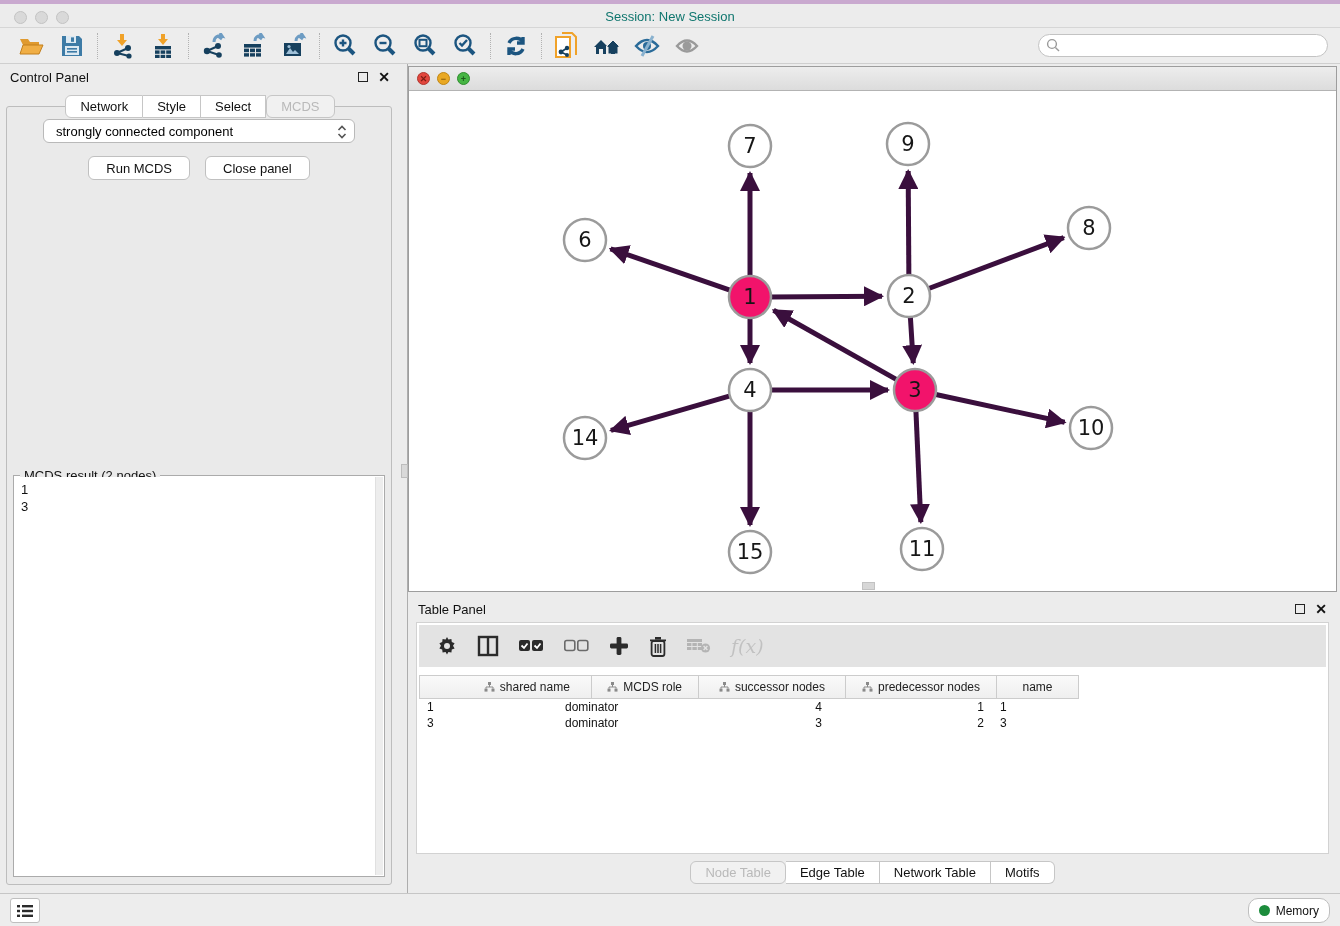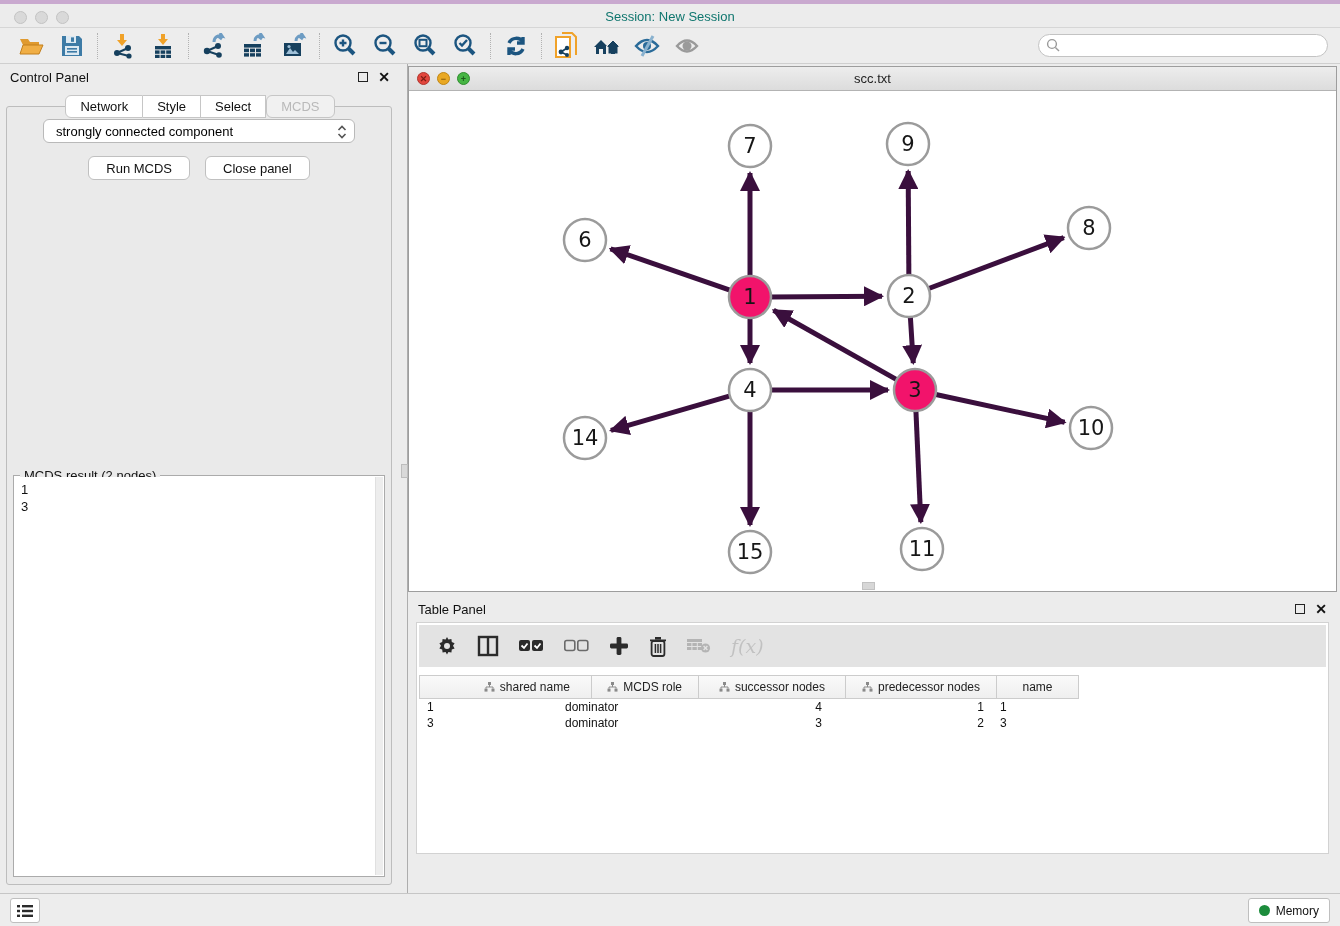--- a/index.html
+++ b/index.html
@@ -105,21 +105,21 @@
 
   .tp-tabs { position:absolute; left:0; right:0; bottom:6px; display:flex; justify-content:center; }
 
   
   .statusbar { position:absolute; left:0; top:893px; width:1340px; height:33px;
     background:#ededed; border-top:1px solid #c6c6c6; }
   .status-left-btn { position:absolute; left:10px; top:4px; width:30px; height:25px;
     background:#fff; border:1px solid #bfbfbf; border-radius:3px;
     display:flex; align-items:center; justify-content:center; cursor:pointer; }
   .memory-btn { position:absolute; right:10px; top:4px; height:25px;
-    background:#fff; border:1px solid #bfbfbf; border-radius:3px;
+    background:#fff; border:1px solid #bfbfbf; border-radius:10px;
     display:flex; align-items:center; gap:6px; padding:0 10px; font-size:12px; color:#111; cursor:pointer; }
   .mem-dot { width:11px; height:11px; border-radius:50%; background:#1c8c3c; }
 </style>
 </head>
 <body>
 
 <div class="titlebar">
   <div class="traffic">
     <span class="dot"></span>
     <span class="dot"></span>
@@ -318,21 +318,20 @@
     <span class="grip"></span>
   </div>
 
 <div class="net-window">
   <div class="net-titlebar">
     <div class="net-lights">
       <span class="nl red">✕</span>
       <span class="nl yellow">−</span>
       <span class="nl green">+</span>
     </div>
-    <div class="net-title">scc.txt</div>
   </div>
   <div class="net-canvas">
     <svg width="927" height="500" viewBox="0 0 927 500" style="position:absolute;left:0;top:0;">
         <defs>
           <marker id="arrow" viewBox="0 0 10 10" refX="9" refY="5" markerWidth="4" markerHeight="4" orient="auto">
             <path d="M0,0 L10,5 L0,10 Z" fill="#3a0f3d"></path>
           </marker>
         </defs>
         <line x1="341" y1="187" x2="341" y2="82" stroke="#3a0f3d" stroke-width="5" marker-end="url(#arrow)"></line>
         <line x1="323.04138609610743" y1="199.7961151968371" x2="201.52013554763684" y2="157.8160468255473" stroke="#3a0f3d" stroke-width="5" marker-end="url(#arrow)"></line>
@@ -500,20 +499,26 @@
           <div class="trow">
             <div class="td" style="width: 138px; text-align: left;">3</div>
             <div class="td" style="width: 115px; text-align: left;">dominator</div>
             <div class="td" style="width: 158px; text-align: right;">3</div>
             <div class="td" style="width: 162px; text-align: right;">2</div>
             <div class="td" style="width: 87px; text-align: left;">3</div>
           </div>
         </div>
     </div>
   </div>
+  <div class="tp-tabs">
+      <div class="tab active">Node Table</div>
+      <div class="tab">Edge Table</div>
+      <div class="tab">Network Table</div>
+      <div class="tab">Motifs</div>
+    </div>
 </div>
 
 <div class="statusbar">
   <button class="status-left-btn">
     <svg width="16" height="14" viewBox="0 0 16 14">
       <rect x="0" y="1" width="3" height="2.4" fill="#2b2b2b"></rect>
         <rect x="5" y="1" width="11" height="2.4" fill="#2b2b2b"></rect>
       <rect x="0" y="5.8" width="3" height="2.4" fill="#2b2b2b"></rect>
         <rect x="5" y="5.8" width="11" height="2.4" fill="#2b2b2b"></rect>
       <rect x="0" y="10.6" width="3" height="2.4" fill="#2b2b2b"></rect>

